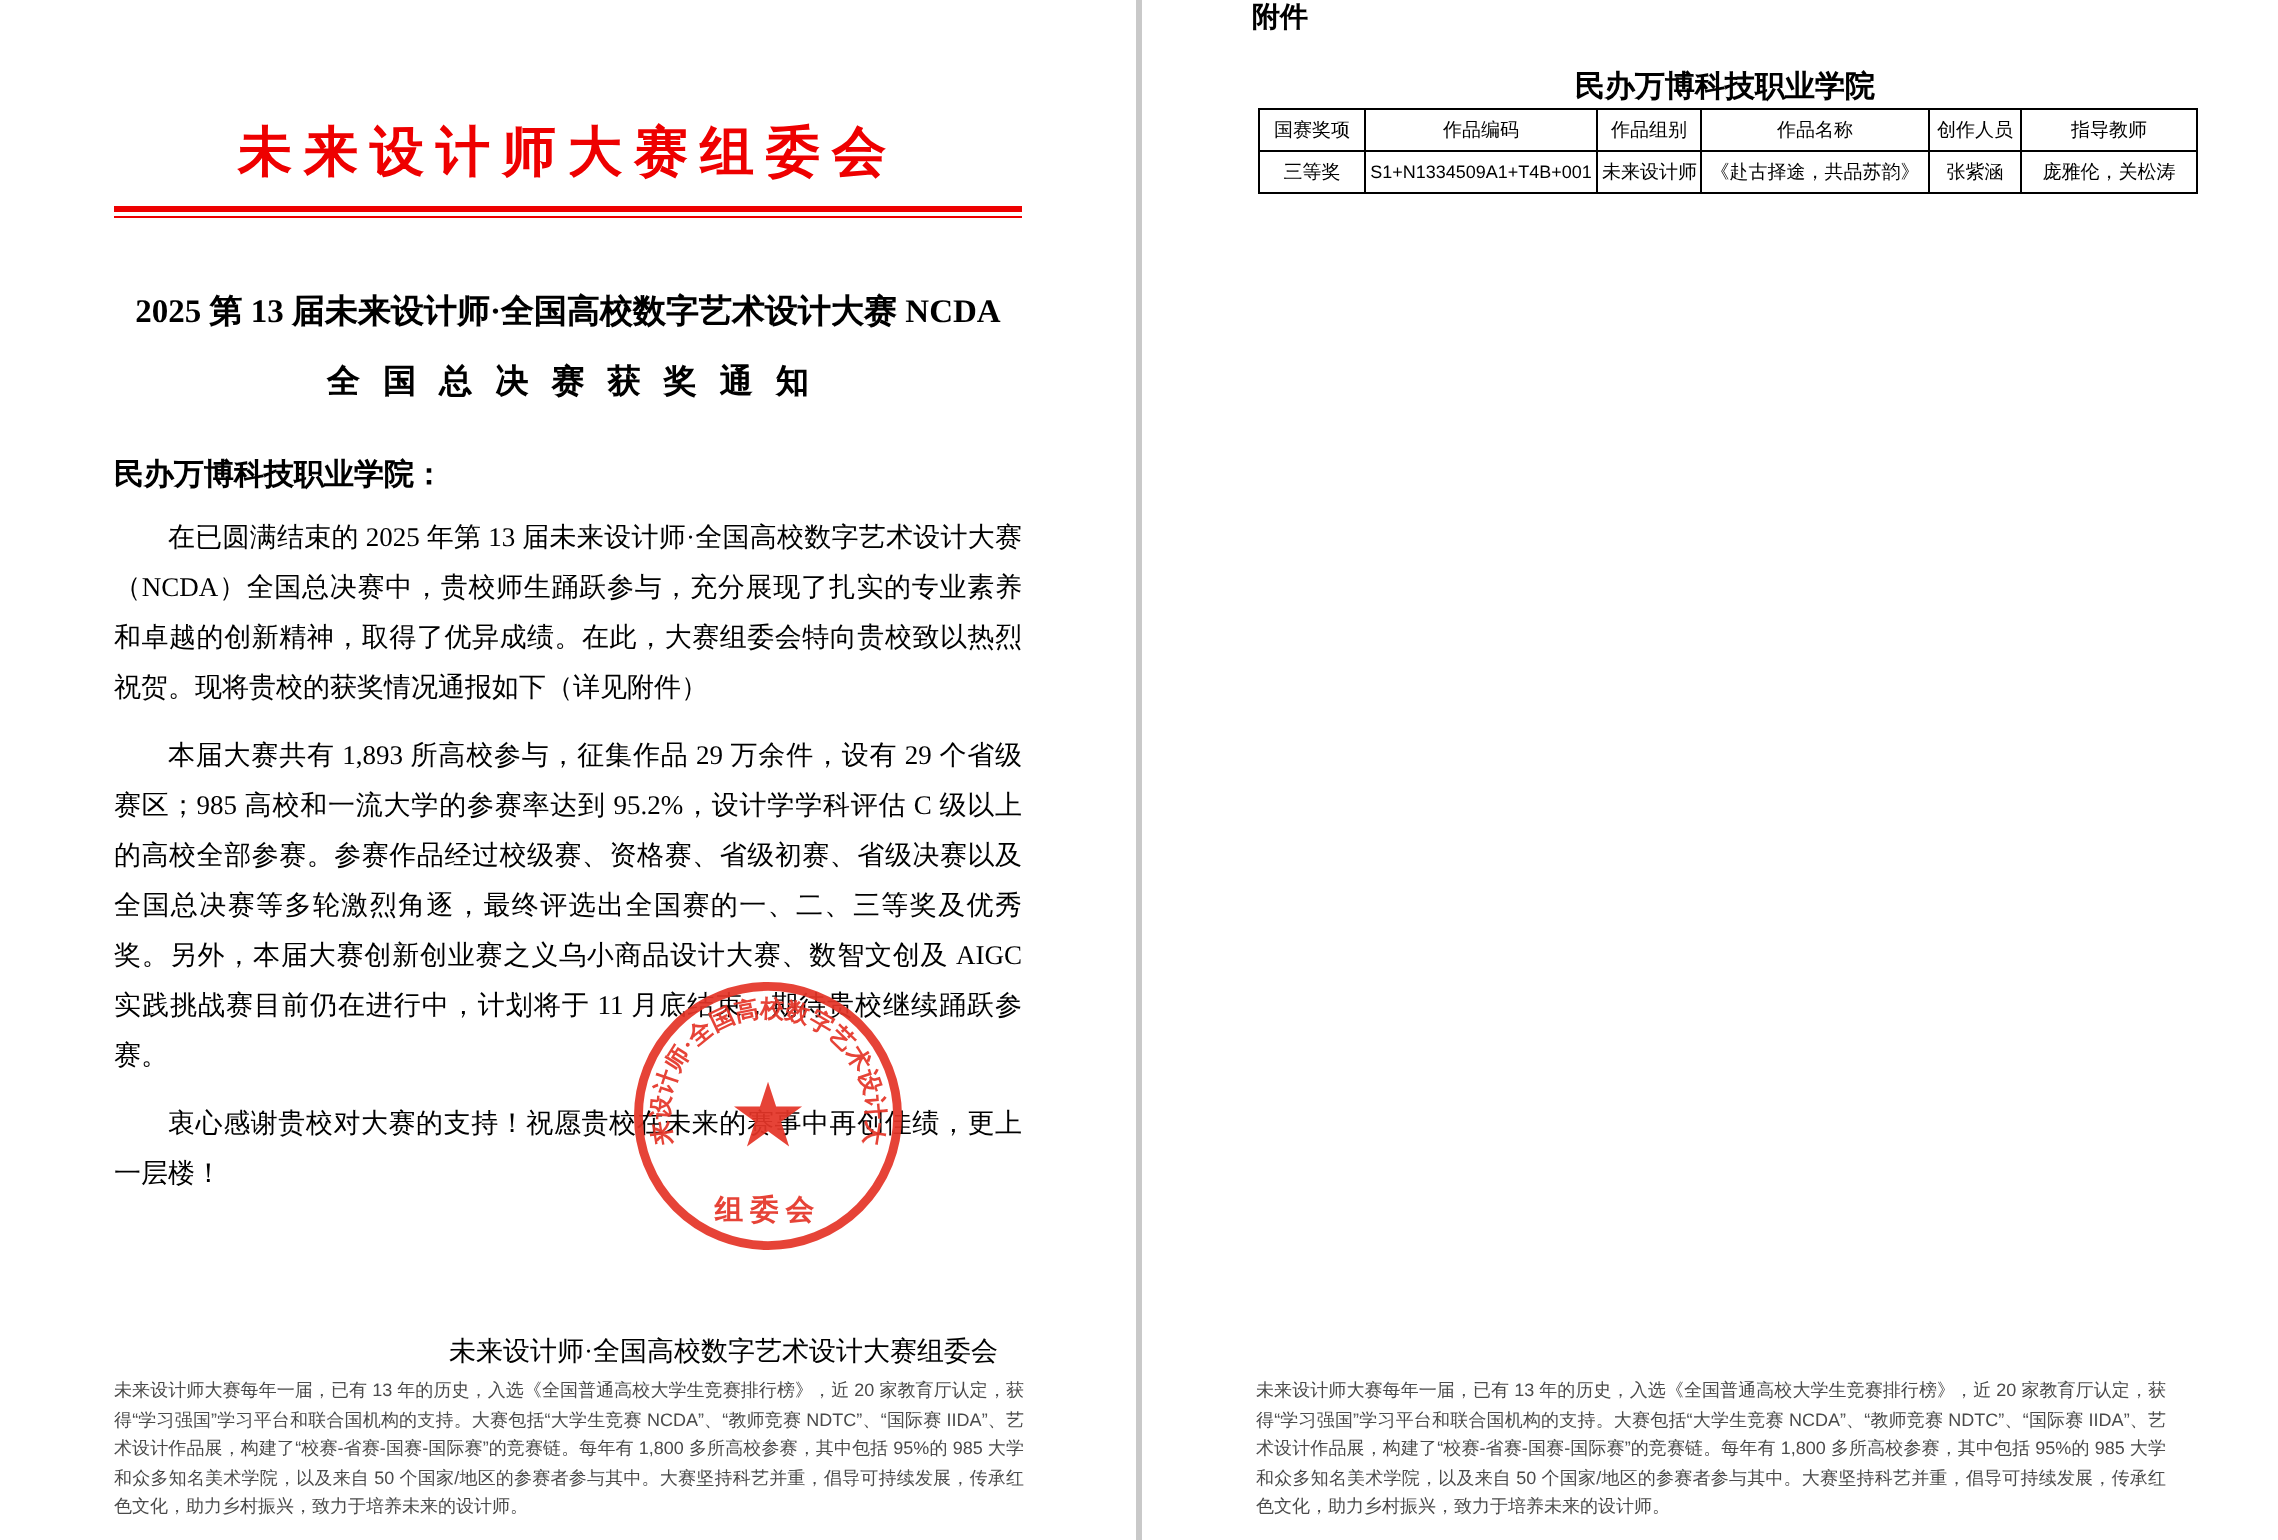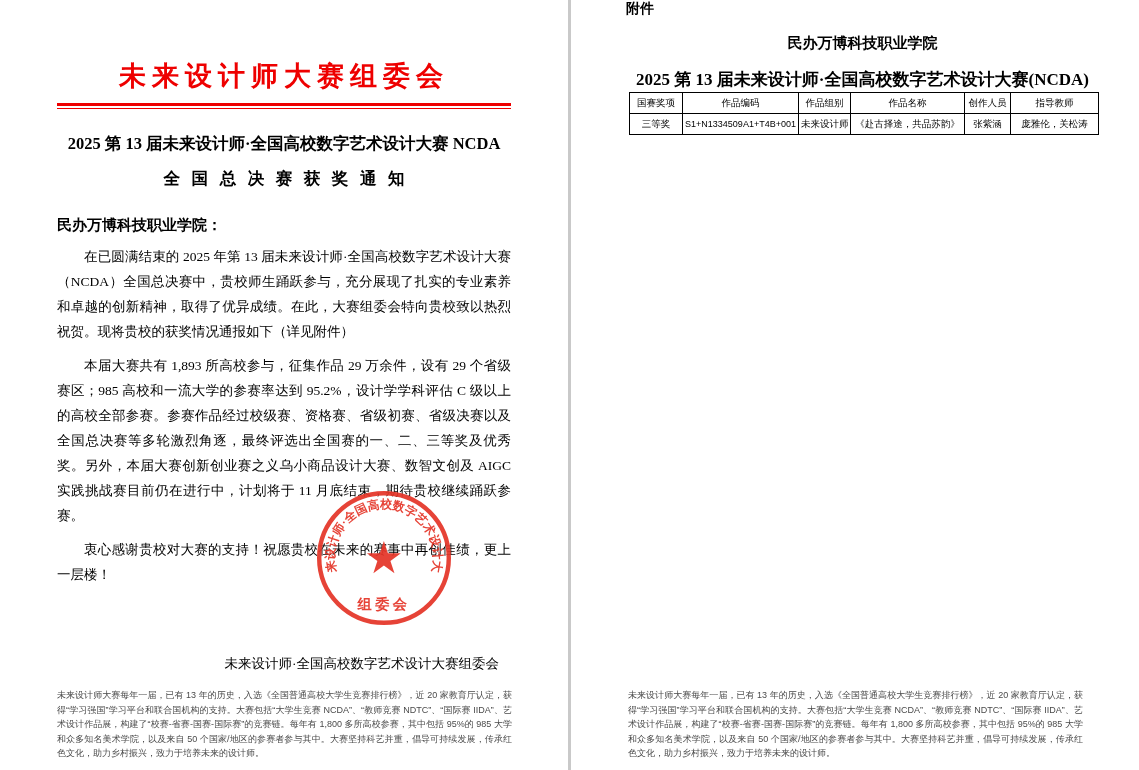--- a/index.html
+++ b/index.html
@@ -19,21 +19,21 @@
     font-size: 27px;
     font-weight: bold;
     letter-spacing: 6px;
     color: #ee0000;
   }
   .red-rule { margin-top: 9px; }
   .red-rule .thick { height: 3px; background: #ee0000; }
   .red-rule .thin  { height: 1px; background: #ee0000; margin-top: 2px; }
 
   .doc-title-1 {
-    margin-top: 24px;
+    margin-top: 36px;
     text-align: center;
     font-size: 16.5px;
     font-weight: bold;
   }
   .doc-title-2 {
     margin-top: 13px;
     text-align: center;
     font-size: 16.5px;
     font-weight: bold;
     letter-spacing: 0.7em;
@@ -169,21 +169,20 @@
 
   <div class="divider"></div>
 
   <div class="page">
     <div class="rp-inner">
 
       <div class="attachment-label">附件</div>
 
       <div class="rp-school">民办万博科技职业学院</div>
 
-      <div class="rp-title-1">2025 第 13 届未来设计师·全国高校数字艺术设计大赛(NCDA)</div>
 
 
       <table class="awards">
         <colgroup>
           <col class="c1">
             <col class="c2">
             <col class="c3">
           <col class="c4">
             <col class="c5">
             <col class="c6">

